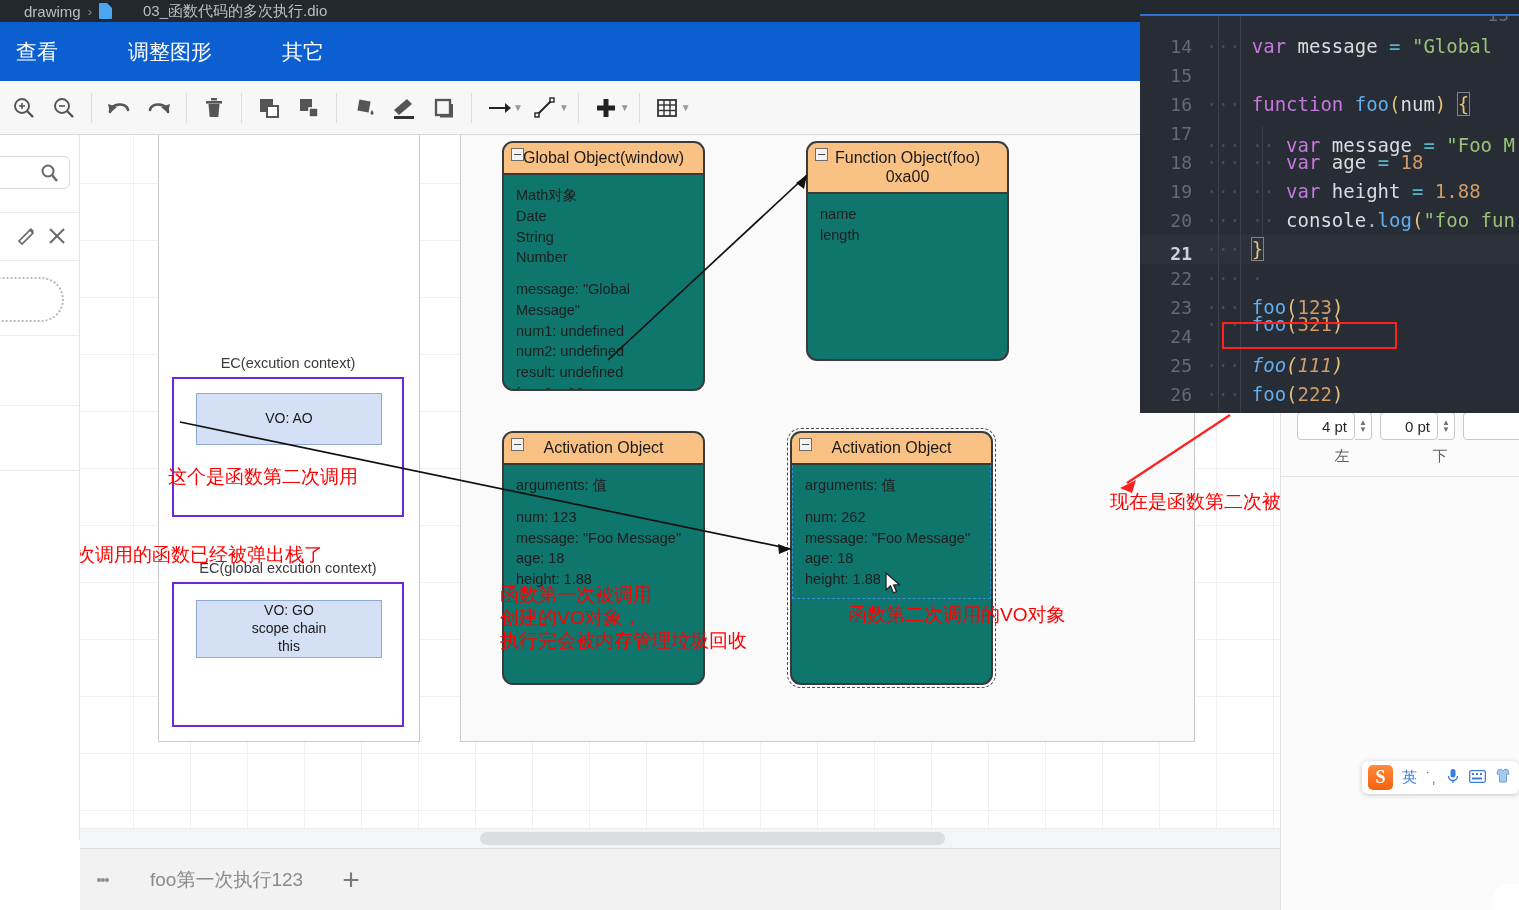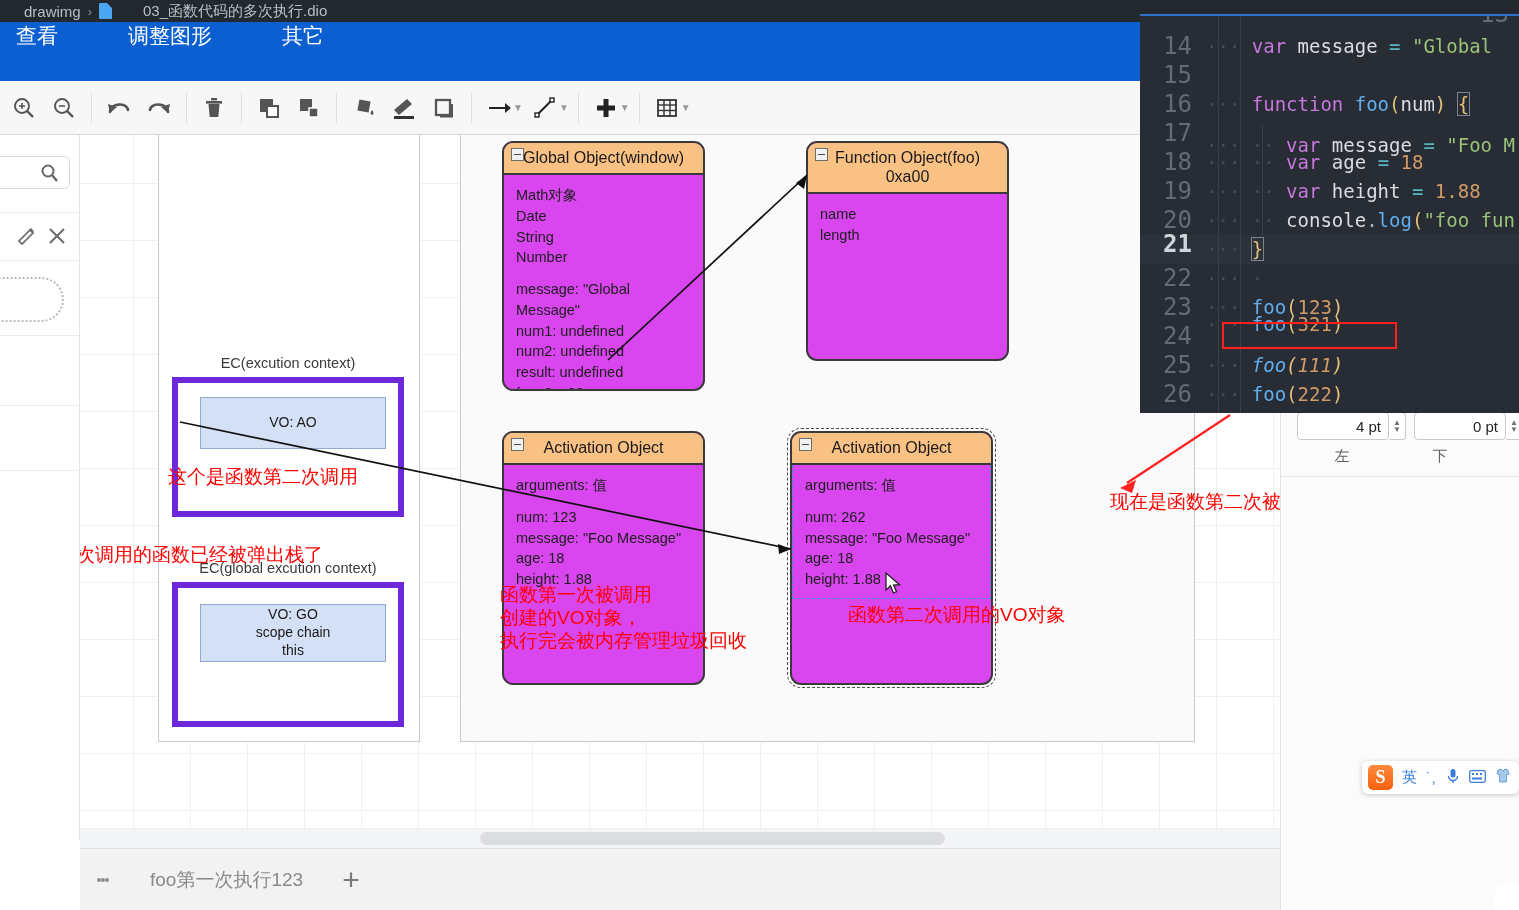--- a/index.html
+++ b/index.html
@@ -25,21 +25,21 @@
   }
   #titlebar .fileicon:after {
     content: ""; position: absolute; right: 0; top: 0;
     border-left: 5px solid transparent; border-top: 5px solid #1f2228;
   }
 
   
   #menubar {
     position: absolute; left: 0; top: 22px; width: 1519px; height: 59px;
     background: #0b5fd1; color: #fff;
-    display: flex; align-items: flex-start; gap: 0px;
+    display: flex; align-items: center; gap: 0px;
   }
   #menubar .mi {
     font-size: 21px; color: #ffffff; padding: 0 12px; cursor: default;
   }
   #menubar .mi:first-child { margin-left: 4px; }
   #menubar .mi + .mi { margin-left: 46px; }
 
   
   #toolbar {
     position: absolute; left: 0; top: 81px; width: 1519px; height: 54px;
@@ -93,30 +93,30 @@
   }
 
   
   .sheet { position: absolute; background: #ffffff; border: 1px solid #c9c9c9; }
   #sheetA { left: 78px; top: -3px; width: 262px; height: 610px; }
   #sheetB { left: 380px; top: -3px; width: 735px; height: 610px; background:#fafafa; }
 
   
   .ecwrap { position: absolute; }
   .eclabel { font-size: 14.5px; color: #3b3b3b; text-align: center; }
-  .ecbox { border: 6px solid #6d28d9; background: #fff; }
+  .ecbox { border: 2px solid #6d28d9; background: #fff; }
   .vobox {
     background: #d3e0f5; border: 1px solid #8fa9cf; color: #1a1a1a;
     font-size: 14px; text-align: center; display: flex; flex-direction: column;
     align-items: center; justify-content: center; line-height: 1.28;
   }
 
   
   .card {
-    position: absolute; background: #d946ef;
+    position: absolute; background: #0f766e;
     border: 2px solid #3a3a3a; border-radius: 11px; overflow: hidden;
   }
   .card .hdr {
     background: #fac happy; }
   .card .hdr {
     background: #f9c183; border-bottom: 2px solid #3a3a3a;
     text-align: center; color: #1a1a1a; font-size: 16px;
     padding: 5px 0 6px 0; position: relative; line-height: 1.2;
   }
   .card .minus {
@@ -190,21 +190,21 @@
     content: ""; position: absolute; left: 5px; top: 1px; width: 4px; height: 9px;
     border: solid #fff; border-width: 0 2px 2px 0; transform: rotate(42deg);
   }
   .rp-chk span { font-size: 16.5px; color: #4d4d4d; }
   .rp-row { display: flex; align-items: center; height: 48px; padding-left: 20px; }
   .rp-row .lbl { font-size: 16.5px; color: #4d4d4d; }
   .numfield {
     display: inline-flex; align-items: center; position: relative;
   }
   .numfield input {
-    width: 92px; height: 28px; border: 1px solid #c9c9c9; border-radius: 4px;
+    width: 58px; height: 28px; border: 1px solid #c9c9c9; border-radius: 4px;
     text-align: right; padding-right: 7px; font-size: 15px; color: #262626;
     font-family: "Liberation Sans", sans-serif; background: #fff;
   }
   .spin {
     width: 17px; height: 28px; border: 1px solid #c9c9c9; border-left: none;
     border-radius: 0 4px 4px 0; background: #fff; display: flex; flex-direction: column;
     align-items: center; justify-content: center; cursor: pointer;
   }
   .spin i { font-size: 8px; color: #6f6f6f; line-height: 7px; }
   .sublbl { font-size: 15px; color: #636363; text-align: center; }
@@ -213,21 +213,21 @@
   #editor {
     position: absolute; left: 1140px; top: 14px; width: 379px; height: 399px;
     background: #282c34; overflow: hidden;
     border-top: 2px solid #2f6fd0;
     font-family: "DejaVu Sans Mono", "Liberation Mono", monospace;
   }
   #editor .gutter {
     position: absolute; left: 0; top: 0; width: 62px; height: 100%;
   }
   .ln {
-    position: absolute; right: 10px; font-size: 24px; color: #636b78;
+    position: absolute; right: 10px; font-size: 18px; color: #636b78;
     line-height: 29px; height: 29px;
   }
   .ln.cur { color: #cfd4dc; font-weight: bold; }
   .codeline {
     position: absolute; left: 66px; font-size: 19px; line-height: 29px;
     height: 29px; white-space: pre; color: #abb2bf;
   }
   .row-hl { position: absolute; left: 0; width: 379px; height: 29px; background: #2c313a; }
   .indentguide { position: absolute; width: 1px; background: #3b4048; }
   .kw   { color: #c678dd; }
@@ -642,21 +642,21 @@
   <div class="indentguide" style="left:122px; top:110px; height:110px;"></div>
 
   <div class="gutter">
     <div class="ln" style="top:16px;">14</div>
     <div class="ln" style="top:45px;">15</div>
     <div class="ln" style="top:74px;">16</div>
     <div class="ln" style="top:103px;">17</div>
     <div class="ln" style="top:132px;">18</div>
     <div class="ln" style="top:161px;">19</div>
     <div class="ln" style="top:190px;">20</div>
-    <div class="ln cur" style="top:214px;">21</div>
+    <div class="ln cur" style="top:223px;">21</div>
     <div class="ln" style="top:248px;">22</div>
     <div class="ln" style="top:277px;">23</div>
     <div class="ln" style="top:306px;">24</div>
     <div class="ln" style="top:335px;">25</div>
     <div class="ln" style="top:364px;">26</div>
   </div>
 
   <div class="codeline" style="top:16px;"><span class="dots">··· </span><span class="kw">var</span> <span class="var1">message</span> <span class="op">=</span> <span class="str">"Global</span></div>
   <div class="codeline" style="top:45px;"></div>
   <div class="codeline" style="top:74px;"><span class="dots">··· </span><span class="kw">function</span> <span class="fn">foo</span><span class="paren">(</span><span class="var1">num</span><span class="paren">)</span> <span class="brace bracebox">{</span></div>

